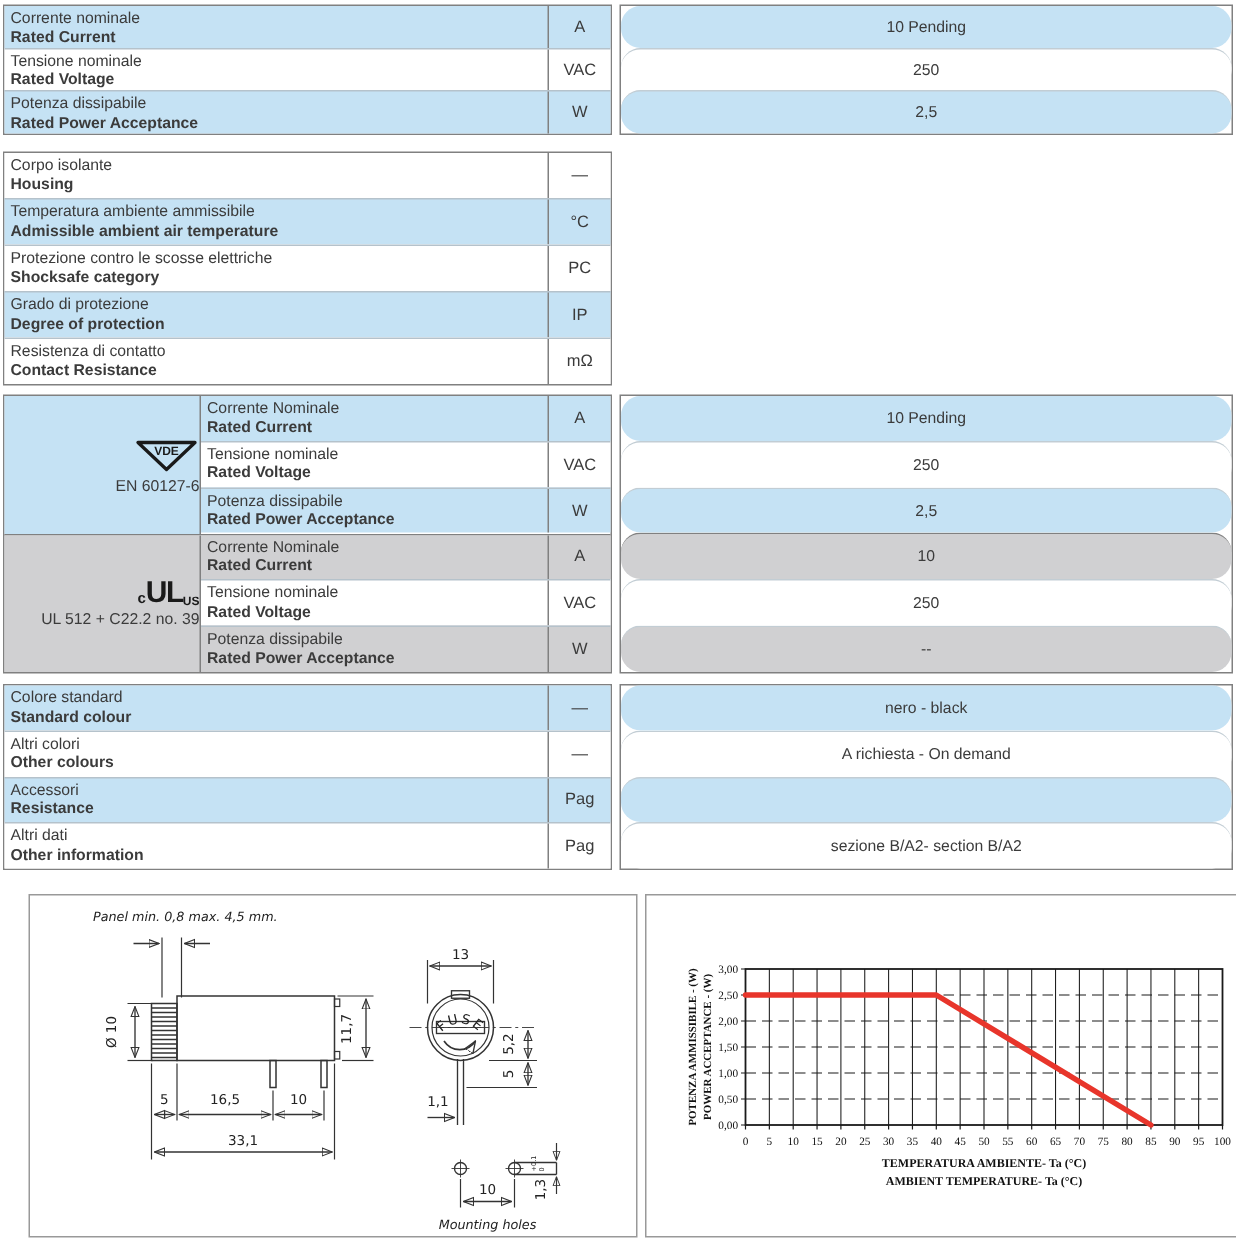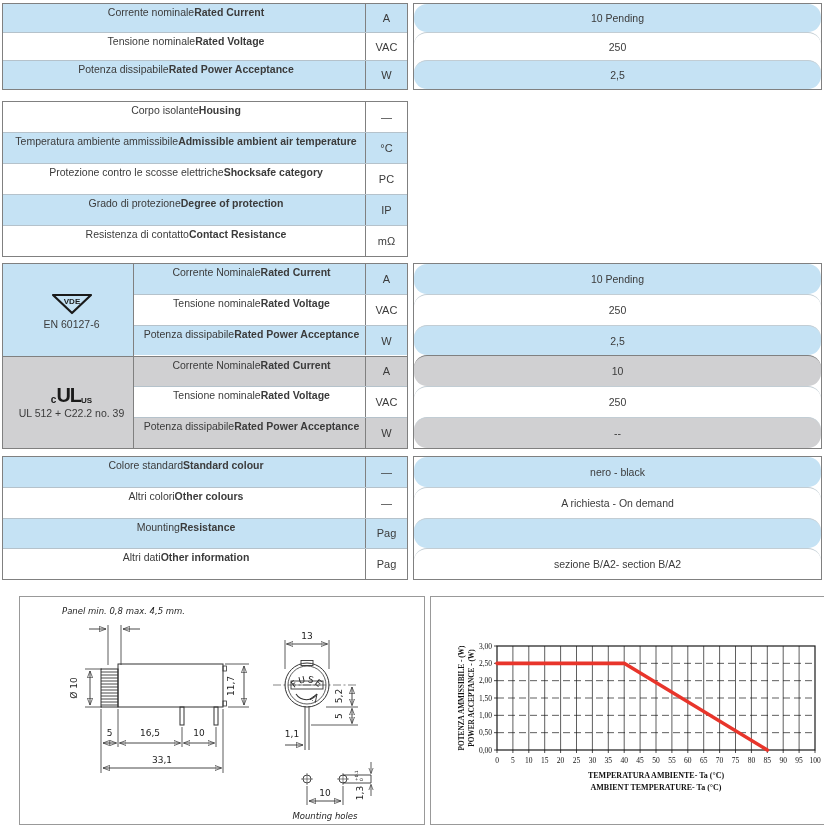--- a/index.html
+++ b/index.html
@@ -7,34 +7,34 @@
   .page{padding:3px 2px 0 2px;}
   .sec{display:flex;gap:5px;margin-bottom:10px;}
   .sec.s1{height:87px;margin-bottom:11px;}
   .sec.s2{height:156px;margin-bottom:6px;}
   .sec.s3{height:186px;margin-bottom:7px;}
   .sec.s4{height:124px;margin-bottom:16px;}
   .ltab{width:406px;border:1px solid #808080;box-sizing:border-box;display:flex;flex-direction:column;background:#fff;}
   .vtab{width:409px;border:1px solid #808080;box-sizing:border-box;display:flex;flex-direction:column;background:#fff;}
   .lrow{flex:1;display:flex;min-height:0;}
   .lrow + .lrow{border-top:1px solid #b5c2cb;}
-  .lbl{flex:1;padding:2px 0 0 4px;display:flex;flex-direction:row;justify-content:center;}
+  .lbl{flex:1;padding:2px 0 0 4px;display:flex;flex-direction:column;}
   .it{font-size:10.5px;line-height:12.5px;}
   .en{font-size:10.5px;line-height:12.5px;font-weight:bold;}
   .unit{width:42px;border-left:1px solid #808080;display:flex;align-items:center;justify-content:center;font-size:11px;box-sizing:border-box;}
   .vrow{flex:1;display:flex;align-items:center;justify-content:center;font-size:10.5px;border-radius:13px;}
   .vrow + .vrow{border-top:1px solid #c2cdd4;}
   .vrow.div-top{border-top:1px solid #808080;}
   .b{background:#c5e2f4;}
   .w{background:#ffffff;}
   .g{background:#d0d0d2;}
   
   .grp{flex:1;display:flex;min-height:0;}
   .grp + .grp{border-top:1px solid #808080;}
-  .logo{width:131px;border-right:1px solid #808080;box-sizing:border-box;display:flex;flex-direction:column;justify-content:center;align-items:center;padding-left:7px;}
+  .logo{width:131px;border-right:1px solid #808080;box-sizing:border-box;display:flex;flex-direction:column;justify-content:center;align-items:flex-end;padding-left:7px;}
   .grows{flex:1;display:flex;flex-direction:column;}
   .std{font-size:10.5px;margin-top:2px;}
   .ulwrap{display:flex;align-items:flex-end;line-height:1;color:#1a1a1a;}
   .ulc{font-size:10px;font-weight:bold;}
   .ulm{font-size:20px;font-weight:bold;letter-spacing:-1px;}
   .ulus{font-size:8px;font-weight:bold;}
   
   .bottom{display:flex;gap:5px;}
   .panel{border:1px solid #999;box-sizing:border-box;background:#fff;}
   .panel.left{width:406px;height:229px;margin-left:17px;}
@@ -209,21 +209,21 @@
       </div>
       <div class="lrow w">
         <div class="lbl">
           <div class="it">Altri colori</div>
           <div class="en">Other colours</div>
         </div>
         <div class="unit">—</div>
       </div>
       <div class="lrow b">
         <div class="lbl">
-          <div class="it">Mounting</div>
+          <div class="it">Accessori</div>
           <div class="en">Resistance</div>
         </div>
         <div class="unit">Pag</div>
       </div>
       <div class="lrow w">
         <div class="lbl">
           <div class="it">Altri dati</div>
           <div class="en">Other information</div>
         </div>
         <div class="unit">Pag</div>

